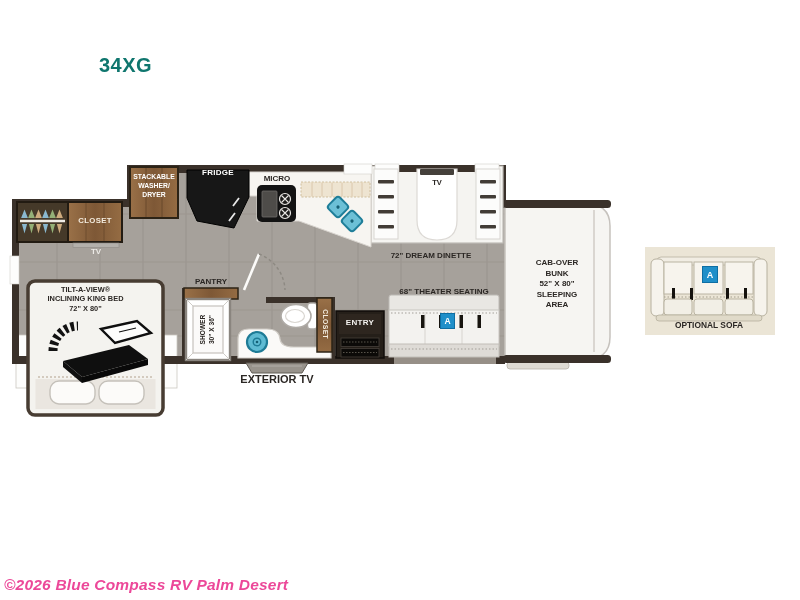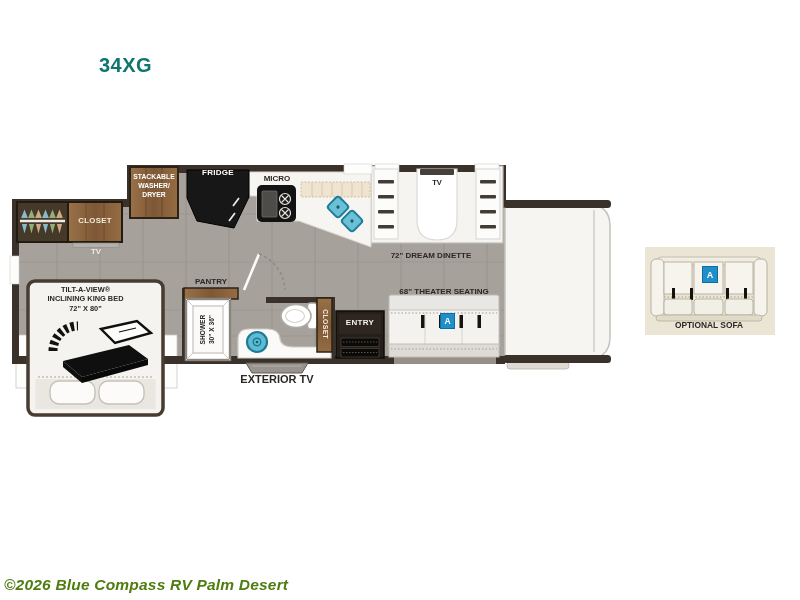--- a/index.html
+++ b/index.html
@@ -8,21 +8,21 @@
   #plan-svg{position:absolute;left:0;top:0;}
   .lbl{position:absolute;font-weight:bold;color:#2b2724;text-align:center;
        white-space:pre-line;line-height:1.22;letter-spacing:0;}
   .rot-ccw{transform:rotate(-90deg);}
   .rot-cw{transform:rotate(90deg);}
   .badge{position:absolute;background:#1f8fc9;border:1px solid #0e6ea3;color:#fff;
          font-weight:bold;display:flex;align-items:center;justify-content:center;}
   #page-title{position:absolute;left:99px;top:54px;font-size:20px;font-weight:600;
               color:#0f766e;letter-spacing:.5px;}
   #copyright{position:absolute;left:4px;top:576px;font-size:15.5px;font-weight:bold;
-             font-style:italic;color:#4d7c0f;letter-spacing:.2px;}
+             font-style:italic;color:#ec4899;letter-spacing:.2px;}
 </style>
 </head>
 <body>
 
 <div id="canvas">
 
   <div id="page-title">34XG</div>
 
   <svg id="plan-svg" width="800" height="600" viewBox="0 0 800 600">
     <defs>
@@ -245,20 +245,25 @@
     </g>
   </svg>
 
   <div class="lbl" style="left:129px;top:173px;width:50px;font-size:6.8px;color:#fff;line-height:1.3;">STACKABLE
 WASHER/
 DRYER</div>
   <div class="lbl" style="left:187px;top:168px;width:62px;font-size:8px;color:#fff;letter-spacing:.3px;">FRIDGE</div>
   <div class="lbl" style="left:255px;top:174px;width:44px;font-size:8px;">MICRO</div>
   <div class="lbl" style="left:420px;top:178px;width:34px;font-size:7.5px;">TV</div>
   <div class="lbl" style="left:368px;top:251px;width:126px;font-size:8px;">72" DREAM DINETTE</div>
+  <div class="lbl" style="left:511px;top:258px;width:92px;font-size:8px;line-height:1.32;">CAB-OVER
+BUNK
+52" X 80"
+SLEEPING
+AREA</div>
   <div class="lbl" style="left:385px;top:287px;width:118px;font-size:8px;">68" THEATER SEATING</div>
   <div class="lbl" style="left:338px;top:318px;width:44px;font-size:8px;color:#f4f2ef;letter-spacing:.3px;">ENTRY</div>
   <div class="lbl" style="left:68px;top:216px;width:54px;font-size:7.8px;color:#f4ecdf;letter-spacing:.3px;">CLOSET</div>
   <div class="lbl" style="left:80px;top:247px;width:32px;font-size:8px;color:#eceae6;">TV</div>
   <div class="lbl" style="left:21px;top:285px;width:129px;font-size:7.4px;line-height:1.28;">TILT-A-VIEW®
 INCLINING KING BED
 72" X 80"</div>
   <div class="lbl" style="left:182px;top:277px;width:58px;font-size:8px;">PANTRY</div>
   <div class="lbl rot-ccw" style="left:177px;top:321px;width:62px;font-size:6.6px;line-height:1.3;">SHOWER
 30" X 36"</div>

